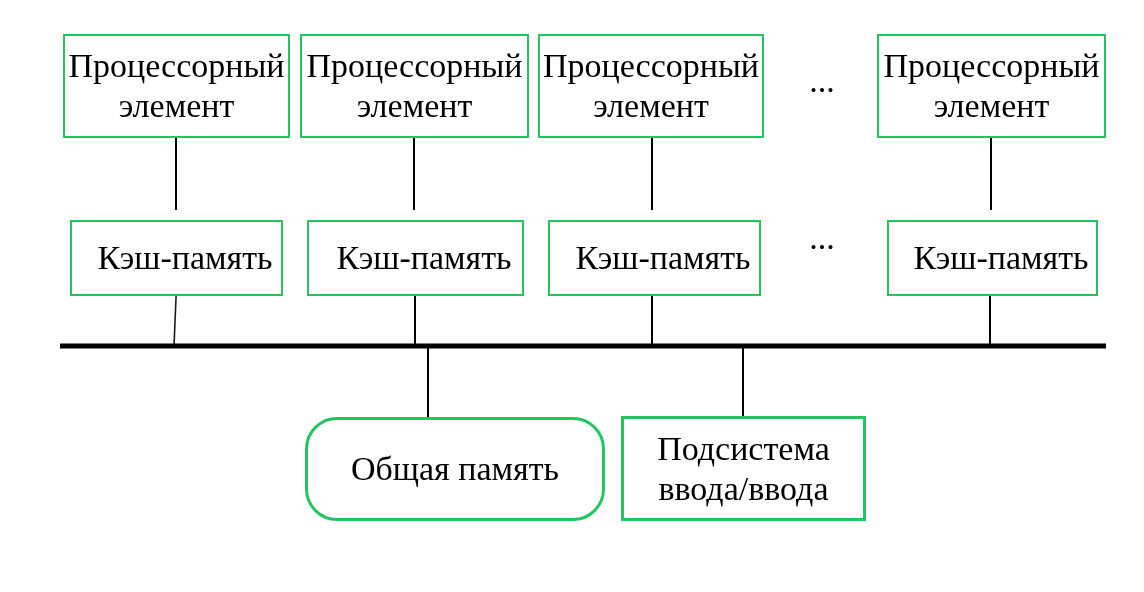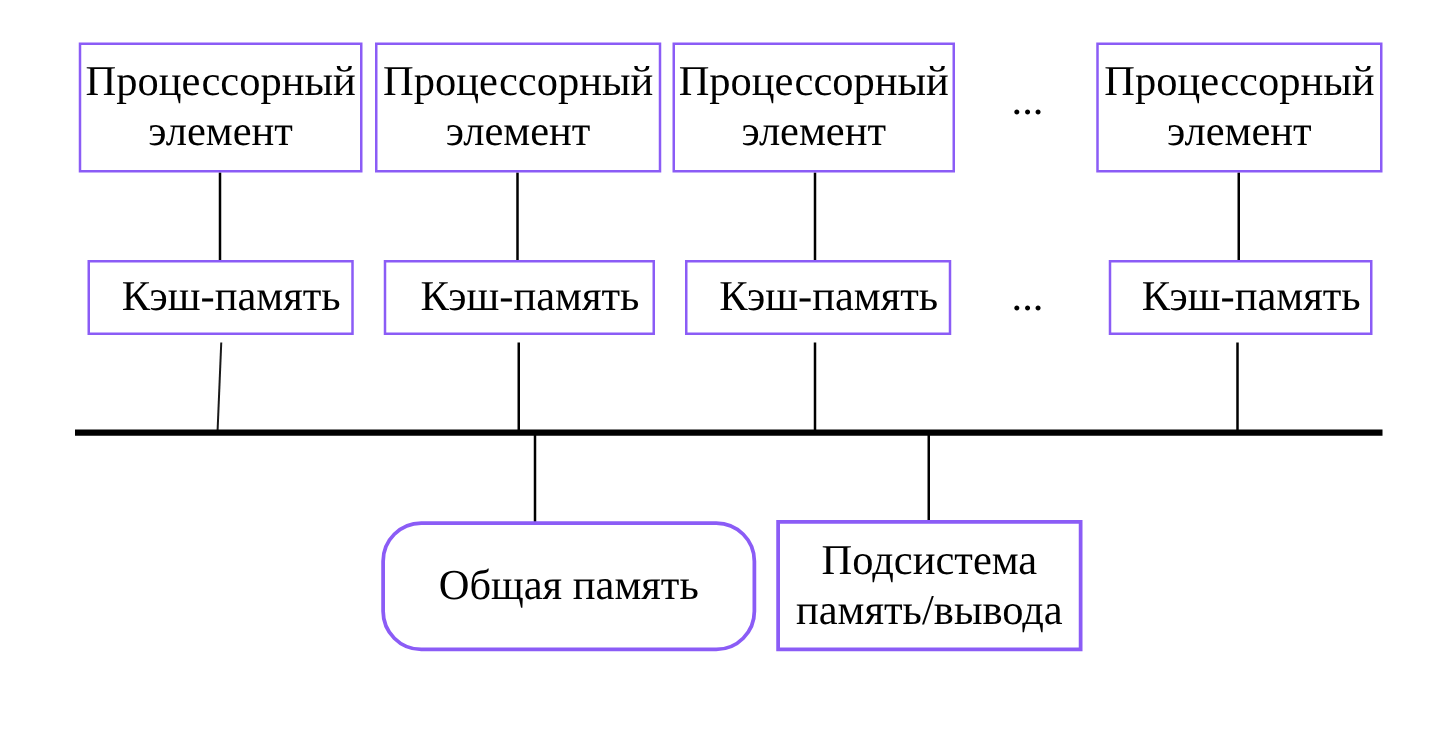--- a/index.html
+++ b/index.html
@@ -19,41 +19,41 @@
   #lines {
     position: absolute;
     left: 0;
     top: 0;
     z-index: 0;
   }
   .box {
     position: absolute;
     box-sizing: border-box;
     background: #ffffff;
-    border: 2px solid #8b5cf6;
+    border: 2px solid #22c55e;
     display: flex;
     align-items: center;
     justify-content: center;
     text-align: center;
     white-space: pre-line;
     font-size: 34px;
     line-height: 40px;
     z-index: 1;
   }
   .box.thick { border-width: 3px; }
 
   
   .proc { top: 34px; height: 104px; }
   #proc1 { left: 63px;  width: 227px; }
   #proc2 { left: 300px; width: 229px; }
   #proc3 { left: 538px; width: 226px; }
   #proc4 { left: 877px; width: 229px; }
 
   
-  .cache { top: 208px; height: 60px; padding-left: 17px; }
+  .cache { top: 220px; height: 76px; padding-left: 17px; }
   #cache1 { left: 70px;  width: 213px; }
   #cache2 { left: 307px; width: 217px; }
   #cache3 { left: 548px; width: 213px; }
   #cache4 { left: 887px; width: 211px; }
 
   
   #shared { left: 305px; top: 417px; width: 300px; height: 104px; border-radius: 32px; }
   #io     { left: 621px; top: 416px; width: 245px; height: 105px; }
 
   .floating-text {
@@ -102,15 +102,15 @@
 
   <div id="cache1" class="box cache">Кэш-память</div>
   <div id="cache2" class="box cache">Кэш-память</div>
   <div id="cache3" class="box cache">Кэш-память</div>
   <div id="dots-cache" class="floating-text dots">...</div>
   <div id="cache4" class="box cache">Кэш-память</div>
 
 
   <div id="shared" class="box thick">Общая память</div>
   <div id="io" class="box thick">Подсистема
-память/вывода</div>
+ввода/ввода</div>
 
 </div>
 
 </body></html>

